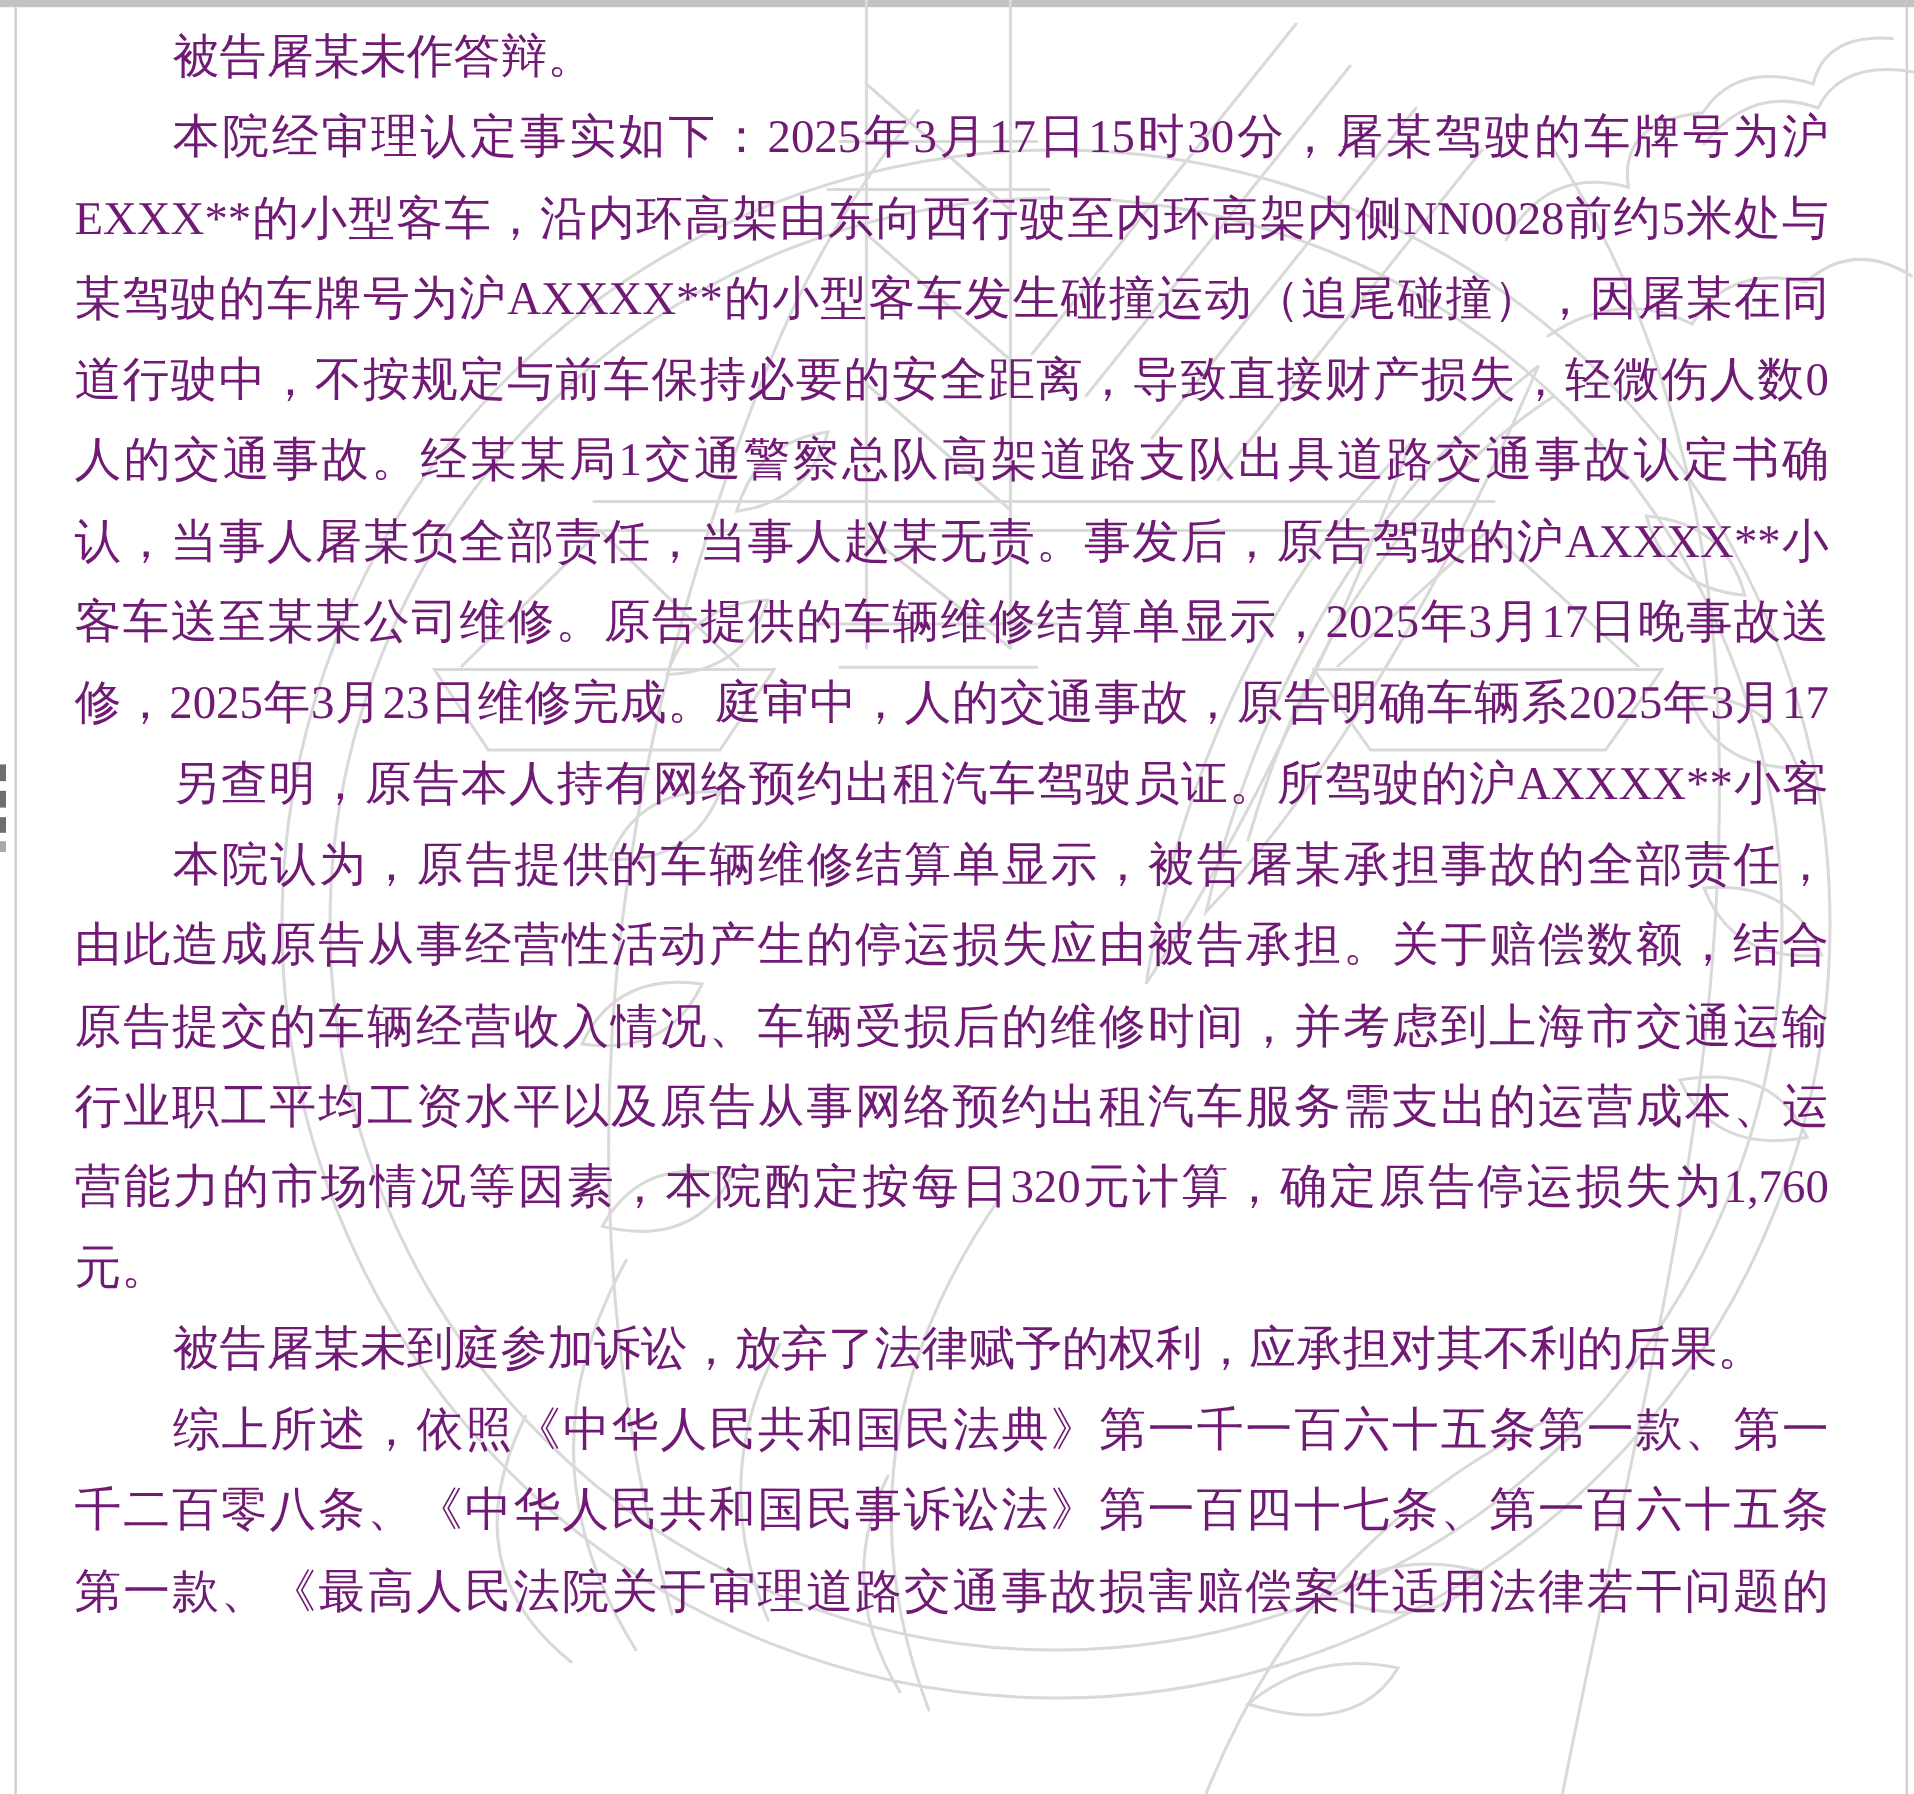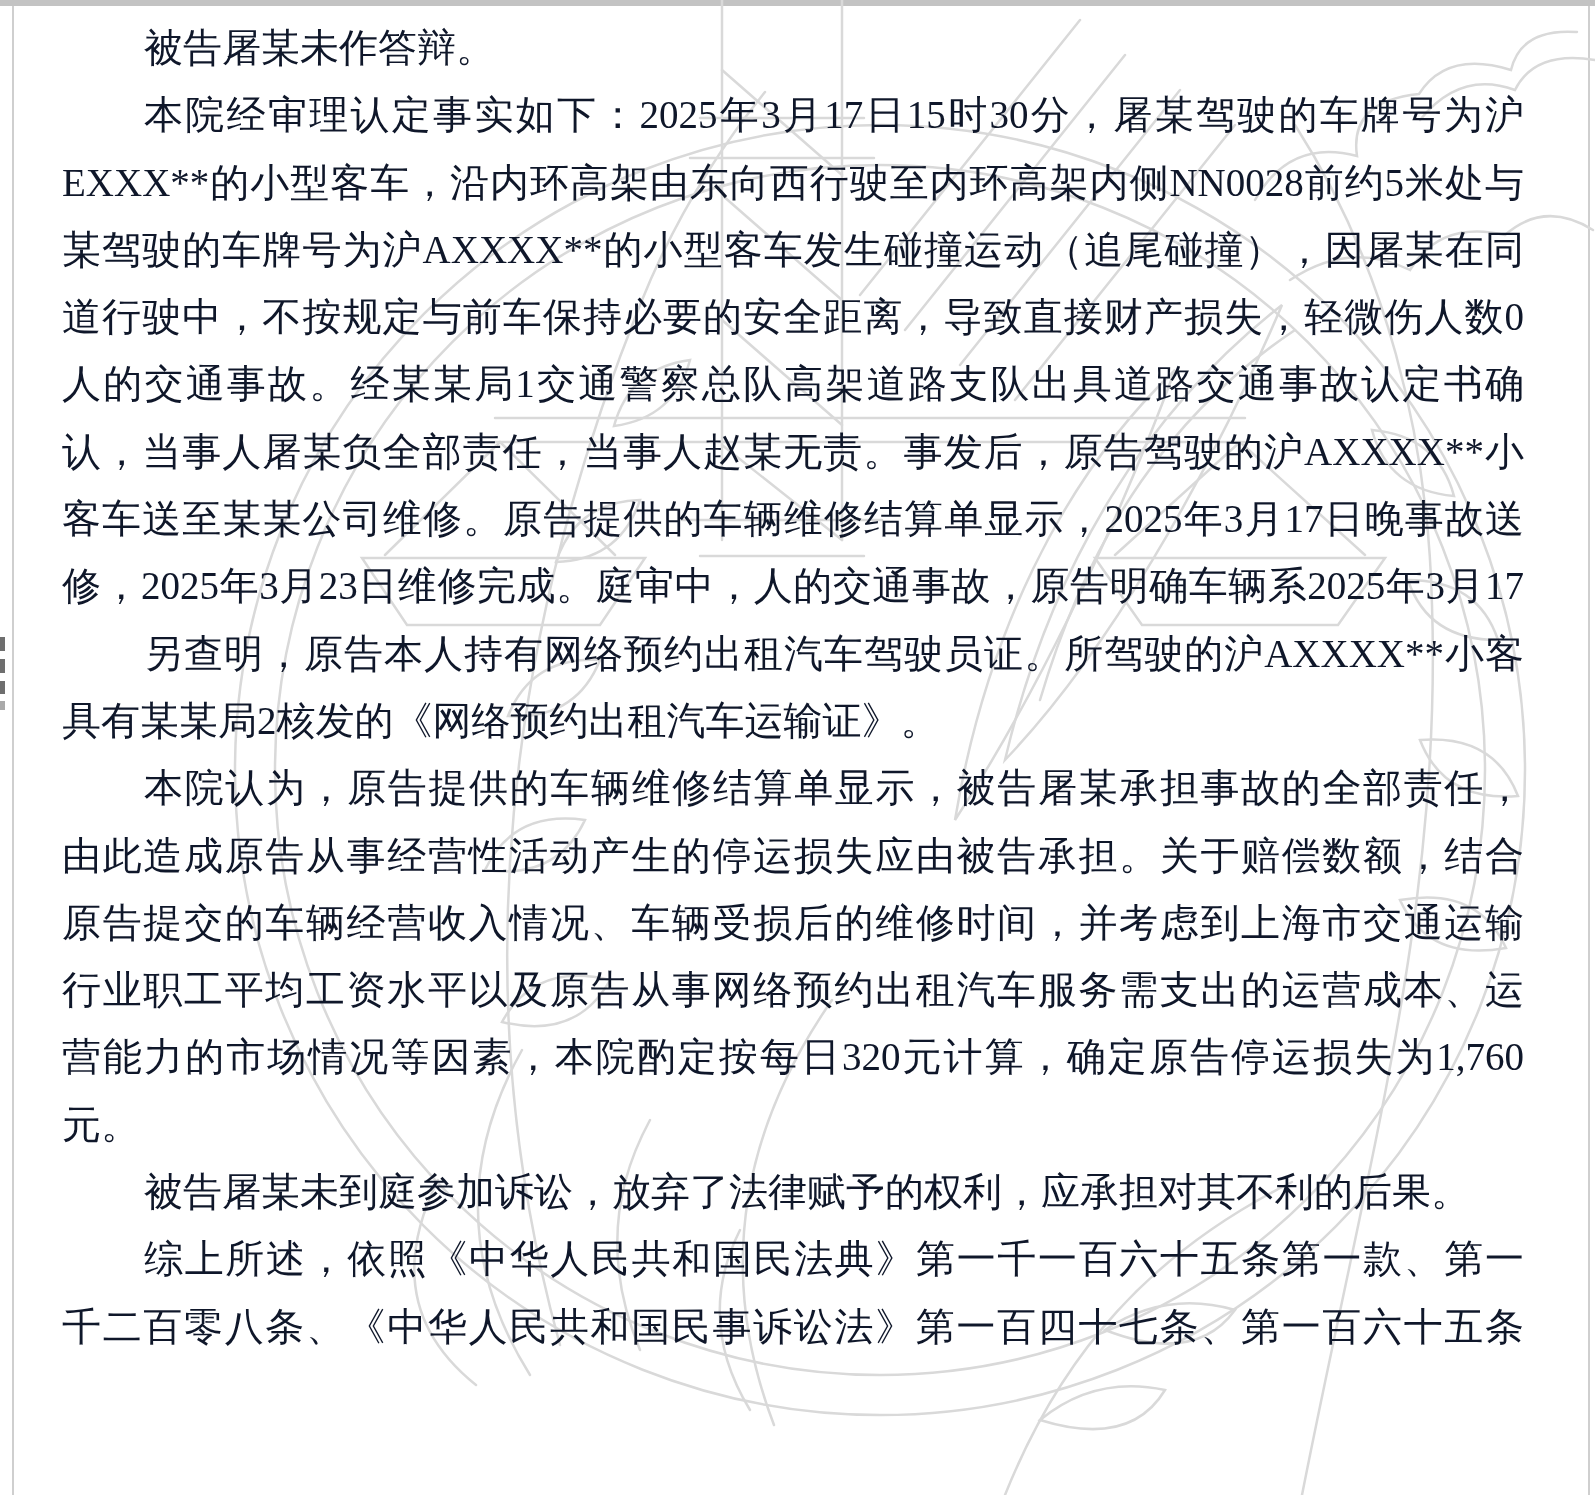--- a/index.html
+++ b/index.html
@@ -31,21 +31,21 @@
   .edge-artifact.a4 { top: 701px; height: 9px; background: #a9a9a9; }
   .watermark {
     position: absolute; left: 0; top: 0;
     width: 1595px; height: 1495px;
     pointer-events: none;
   }
   .doc-body {
     position: absolute;
     left: 62px; top: 14px;
     width: 1462px;
-    color: #0f172a;
+    color: #701a75;
     font-size: 39px;
     line-height: 67.3px;
     z-index: 2;
   }
   .doc-line { white-space: nowrap; }
   .doc-line.indent { text-indent: 82px; }
   .doc-line.fill {
     white-space: normal;
     text-align: justify;
     text-align-last: justify;
@@ -116,23 +116,23 @@
     <div class="doc-line indent">被告屠某未作答辩。</div>
     <div class="doc-line indent fill">本院经审理认定事实如下：2025年3月17日15时30分，屠某驾驶的车牌号为沪</div>
     <div class="doc-line fill">EXXX**的小型客车，沿内环高架由东向西行驶至内环高架内侧NN0028前约5米处与赵</div>
     <div class="doc-line fill">某驾驶的车牌号为沪AXXXX**的小型客车发生碰撞运动（追尾碰撞），因屠某在同车</div>
     <div class="doc-line fill">道行驶中，不按规定与前车保持必要的安全距离，导致直接财产损失，轻微伤人数0</div>
     <div class="doc-line fill">人的交通事故。经某某局1交通警察总队高架道路支队出具道路交通事故认定书确</div>
     <div class="doc-line fill">认，当事人屠某负全部责任，当事人赵某无责。事发后，原告驾驶的沪AXXXX**小型</div>
     <div class="doc-line fill">客车送至某某公司维修。原告提供的车辆维修结算单显示，2025年3月17日晚事故送</div>
     <div class="doc-line fill">修，2025年3月23日维修完成。庭审中，人的交通事故，原告明确车辆系2025年3月17</div>
     <div class="doc-line indent fill">另查明，原告本人持有网络预约出租汽车驾驶员证。所驾驶的沪AXXXX**小客车</div>
-    <div class="doc-line">具有某某局2核发的《网络预约出租汽车运输证》。</div>
     <div class="doc-line indent fill">本院认为，原告提供的车辆维修结算单显示，被告屠某承担事故的全部责任，</div>
     <div class="doc-line fill">由此造成原告从事经营性活动产生的停运损失应由被告承担。关于赔偿数额，结合</div>
     <div class="doc-line fill">原告提交的车辆经营收入情况、车辆受损后的维修时间，并考虑到上海市交通运输</div>
     <div class="doc-line fill">行业职工平均工资水平以及原告从事网络预约出租汽车服务需支出的运营成本、运</div>
     <div class="doc-line fill">营能力的市场情况等因素，本院酌定按每日320元计算，确定原告停运损失为1,760</div>
     <div class="doc-line">元。</div>
     <div class="doc-line indent">被告屠某未到庭参加诉讼，放弃了法律赋予的权利，应承担对其不利的后果。</div>
     <div class="doc-line indent fill">综上所述，依照《中华人民共和国民法典》第一千一百六十五条第一款、第一</div>
     <div class="doc-line fill">千二百零八条、《中华人民共和国民事诉讼法》第一百四十七条、第一百六十五条</div>
+    <div class="doc-line fill">第一款、《最高人民法院关于审理道路交通事故损害赔偿案件适用法律若干问题的</div>
   </div>
 
 </body></html>

